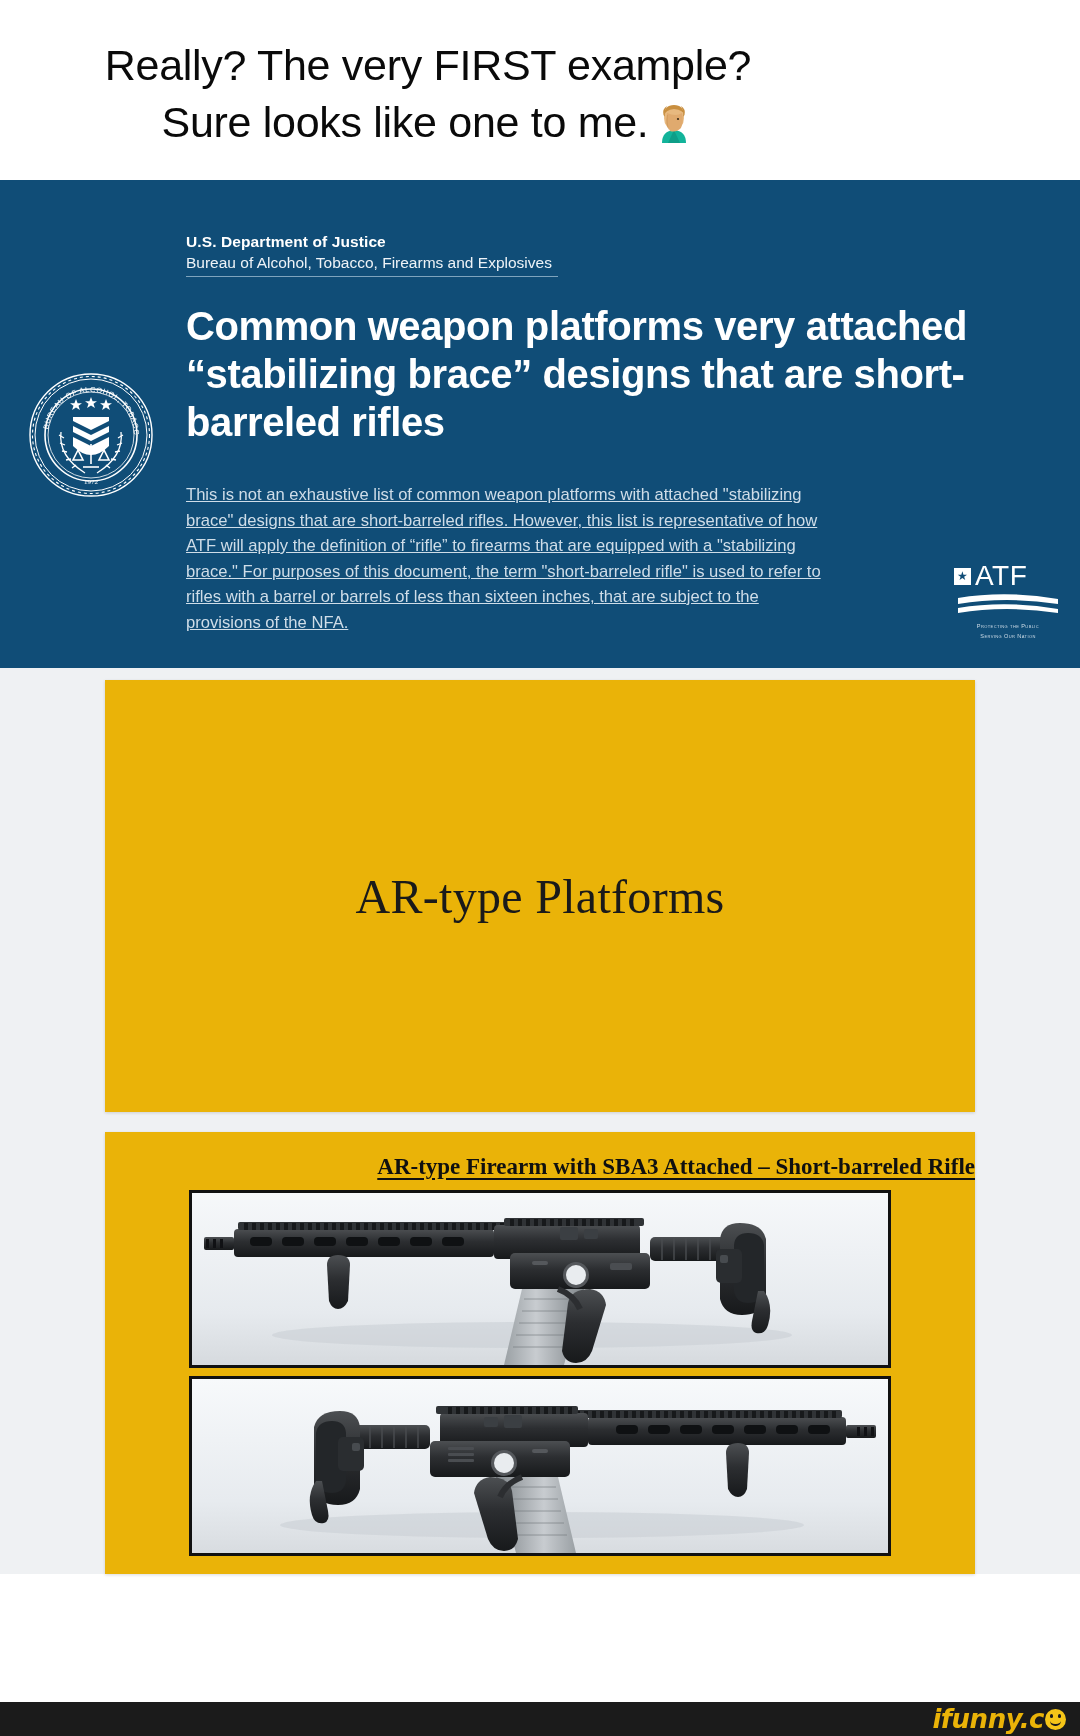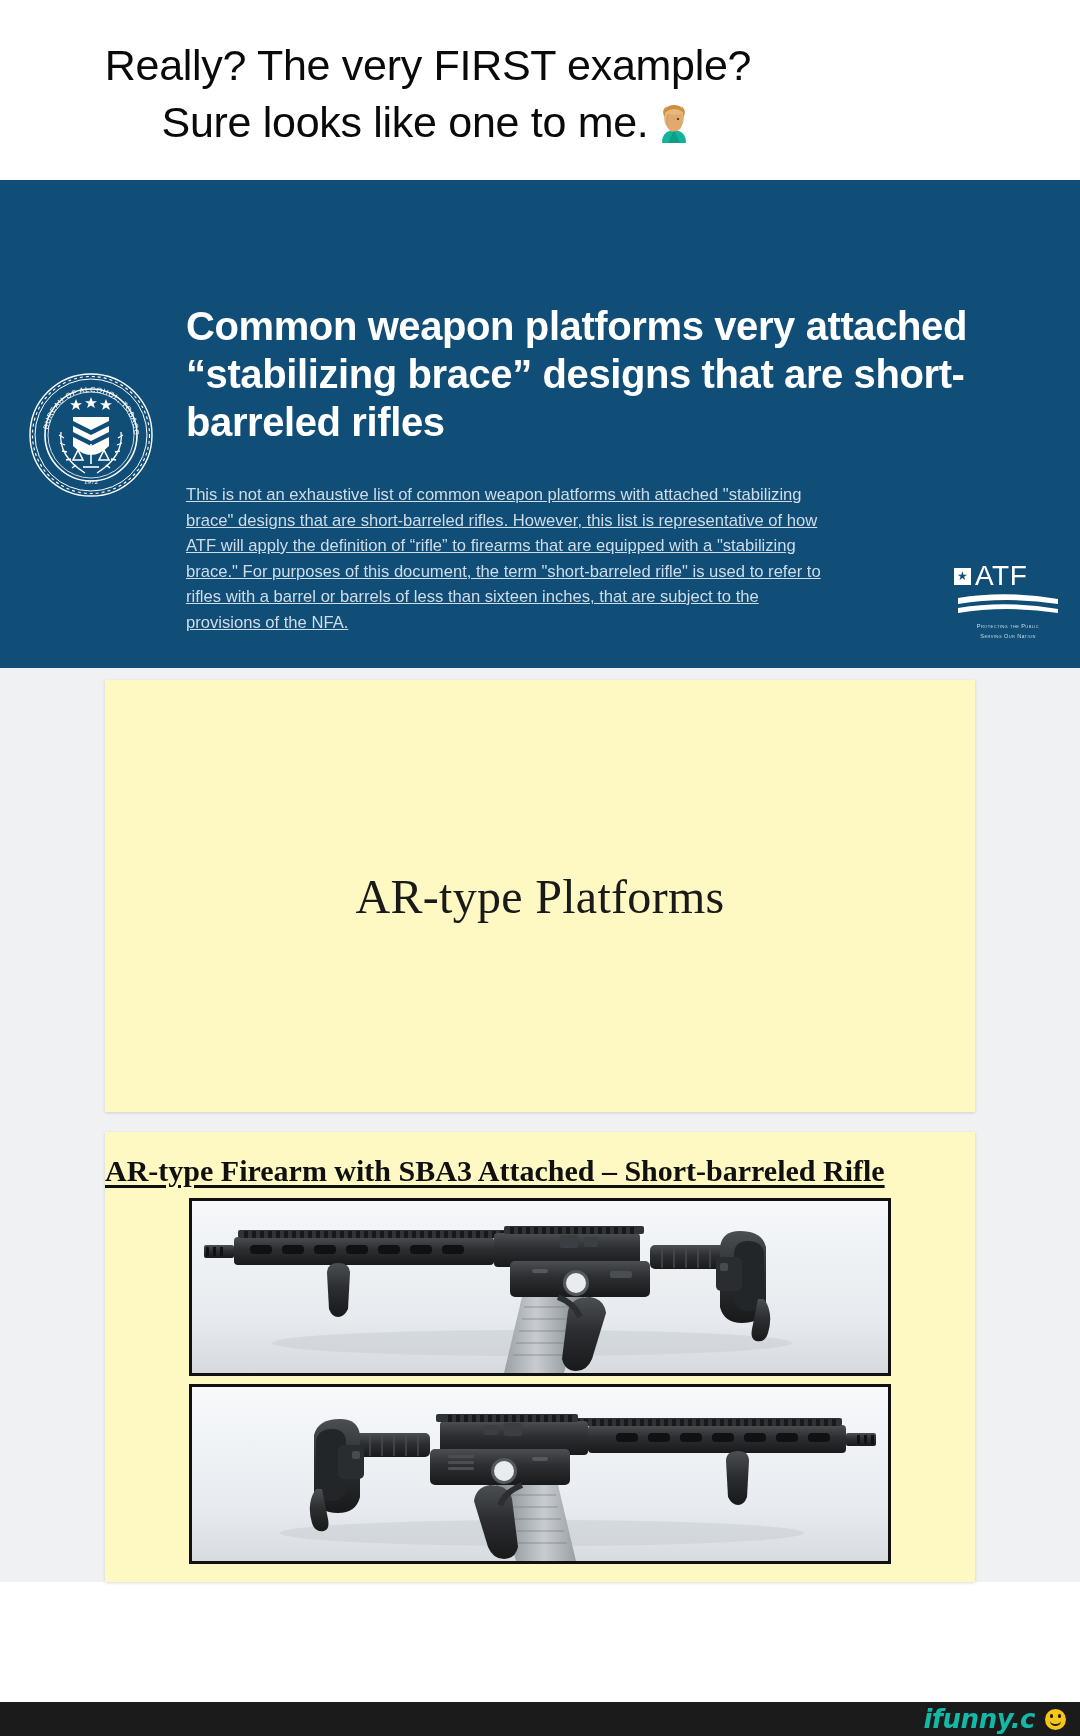--- a/index.html
+++ b/index.html
@@ -135,21 +135,21 @@
   }
 
   
   .slides-region {
     position: relative;
     width: 1080px;
     background: #eff1f3;
     padding-top: 12px;
   }
   .slide {
-    background: #fef9c3;
+    background: #eab308;
     margin: 0 auto;
     box-shadow: 0 1px 3px rgba(0,0,0,0.14);
   }
   .slide-title-only {
     width: 870px;
     height: 432px;
     position: relative;
     display: flex;
     align-items: center;
     justify-content: center;
@@ -161,24 +161,24 @@
     letter-spacing: 0.3px;
   }
   .slide-photos {
     width: 870px;
     position: relative;
     margin-top: 20px;
     padding: 22px 0 10px 0;
   }
   .slide-photos-title {
     font-family: "Liberation Serif", serif;
-    font-size: 30px;
+    font-size: 23px;
     font-weight: bold;
     color: #101010;
-    text-align: left;
+    text-align: right;
     text-decoration: underline;
     text-underline-offset: 4px;
     margin-bottom: 10px;
   }
   .photo-frame {
     width: 702px;
     margin: 0 auto 8px auto;
     border: 3px solid #111111;
     background: linear-gradient(175deg,#f4f6f8 0%,#e3e7ea 55%,#d7dbdf 100%);
     position: relative;
@@ -197,26 +197,26 @@
     height: 34px;
     background: #1b1b1b;
   }
   .ifunny-mark {
     position: absolute;
     right: 14px;
     top: 50%;
     transform: translateY(-50%);
     display: flex;
     align-items: center;
-    gap: 9px;
+    gap: 0;
     font-family: "DejaVu Sans", sans-serif;
     font-size: 26px;
     font-weight: bold;
     font-style: italic;
-    color: #14b8a6;
+    color: #eab308;
     letter-spacing: -0.5px;
   }
   .ifunny-smiley {
     display: inline-block;
     width: 21px; height: 21px;
     border-radius: 50%;
     background: #f5c518;
     position: relative;
     margin-left: 1px;
   }
@@ -296,20 +296,24 @@
           <path d="M90 66 l5 -3 M89 73 l5 -2 M87 80 l5 -1 M83 87 l5 1 M78 93 l4 3"></path>
         </g>
         <text x="63" y="112" text-anchor="middle" font-family="Liberation Serif, serif" font-size="7" fill="#ffffff">1972</text>
         <path id="sealarc" d="M20 63 A43 43 0 0 1 106 63" fill="none"></path>
         <text font-family="Liberation Sans, sans-serif" font-size="7.4" fill="#ffffff" letter-spacing="0.6">
           <textPath href="#sealarc" startOffset="4%">BUREAU OF ALCOHOL, TOBACCO, FIREARMS AND EXPLOSIVES</textPath>
         </text>
       </svg>
     </div>
 
+    <div class="agency-block">
+      <div class="agency-dept">U.S. Department of Justice</div>
+      <div class="agency-bureau">Bureau of Alcohol, Tobacco, Firearms and Explosives</div>
+    </div>
 
     <div class="atf-title">Common weapon platforms very attached “stabilizing brace” designs that are short-barreled rifles</div>
 
     <div class="atf-body">This is not an exhaustive list of common weapon platforms with attached "stabilizing brace" designs that are short-barreled rifles. However, this list is representative of how ATF will apply the definition of “rifle” to firearms that are equipped with a "stabilizing brace." For purposes of this document, the term "short-barreled rifle" is used to refer to rifles with a barrel or barrels of less than sixteen inches, that are subject to the provisions of the NFA.</div>
 
     <div class="atf-logo">
       <div class="atf-logo-word">
         <span class="atf-logo-star">★</span>
         <span class="atf-logo-text">ATF</span>
       </div>

